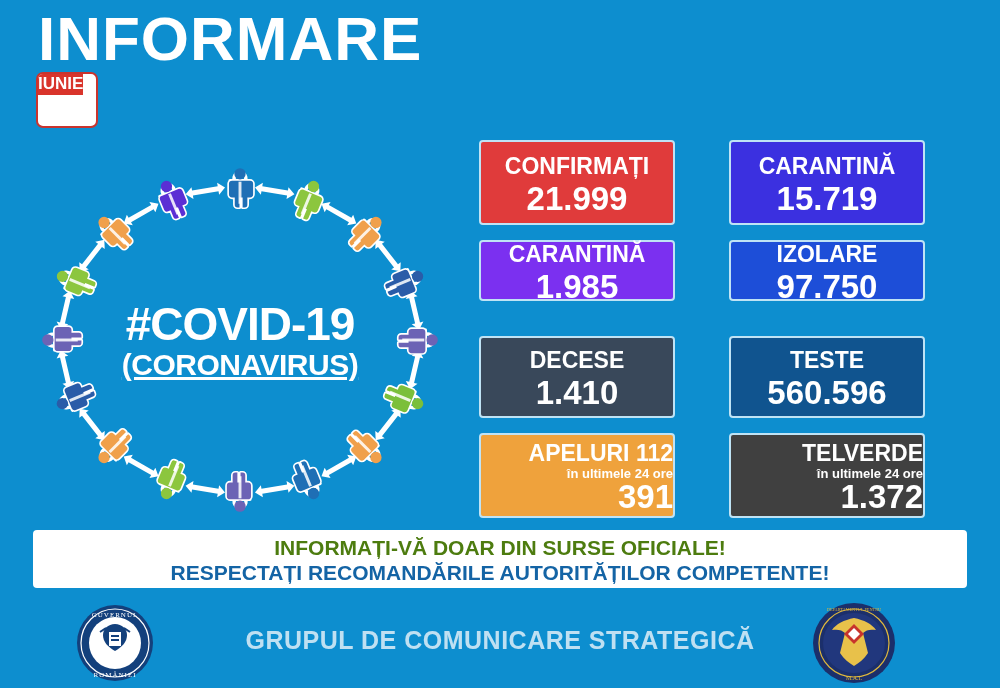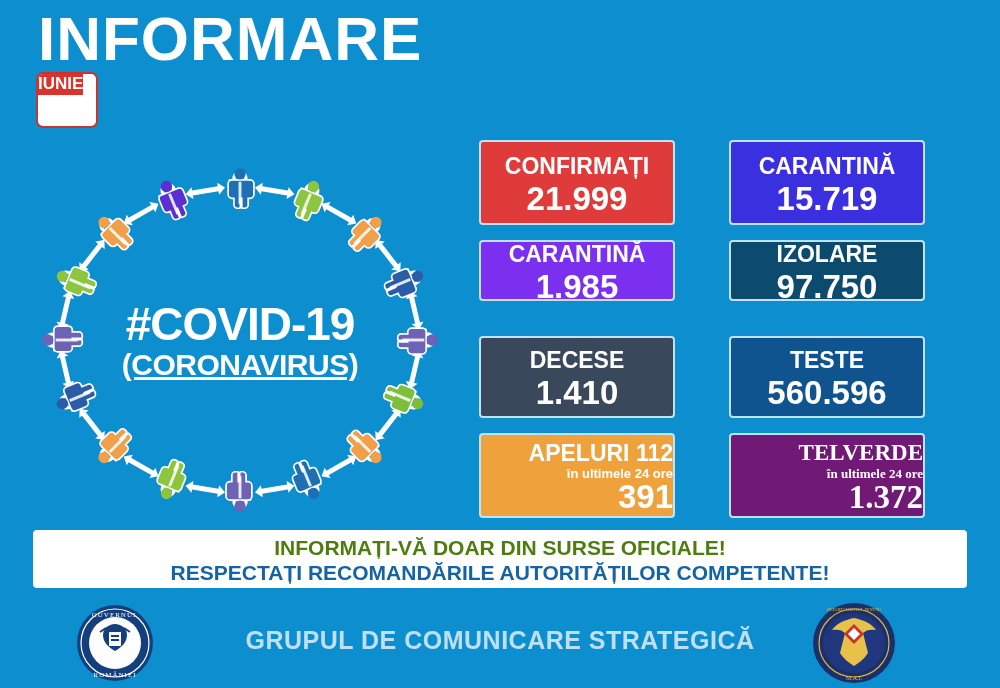--- a/index.html
+++ b/index.html
@@ -353,38 +353,38 @@
         <div class="val">21.999</div>
       </div>
       <div class="stat col-right row1" style="background: rgb(59, 48, 224);">
         <div class="lbl">CARANTINĂ</div>
         <div class="val">15.719</div>
       </div>
       <div class="stat col-left row2" style="background: rgb(123, 48, 240);">
         <div class="lbl">CARANTINĂ</div>
         <div class="val">1.985</div>
       </div>
-      <div class="stat col-right row2" style="background: #0c4a6e; text-align: right;">
+      <div class="stat col-right row2" style="background: #1d4ed8; text-align: right;">
         <div class="lbl">IZOLARE</div>
         <div class="val">97.750</div>
       </div>
       <div class="stat col-left row3" style="background: rgb(57, 72, 90);">
         <div class="lbl">DECESE</div>
         <div class="val">1.410</div>
       </div>
       <div class="stat col-right row3" style="background: rgb(16, 84, 143);">
         <div class="lbl">TESTE</div>
         <div class="val">560.596</div>
       </div>
       <div class="stat col-left row4 compact" style="background: rgb(239, 162, 60);">
         <div class="lbl">APELURI 112</div>
         <div class="sub">în ultimele 24 ore</div>
         <div class="val">391</div>
       </div>
-      <div class="stat col-right row4 compact" style="background: #701a75; font-family: Liberation Serif, serif;">
+      <div class="stat col-right row4 compact" style="background: #404040;">
         <div class="lbl">TELVERDE</div>
         <div class="sub">în ultimele 24 ore</div>
         <div class="val">1.372</div>
       </div>
     </div>
 
   <div class="banner">
     <div class="b1">INFORMAȚI-VĂ DOAR DIN SURSE OFICIALE!</div>
     <div class="b2">RESPECTAȚI RECOMANDĂRILE AUTORITĂȚILOR COMPETENTE!</div>
   </div>

